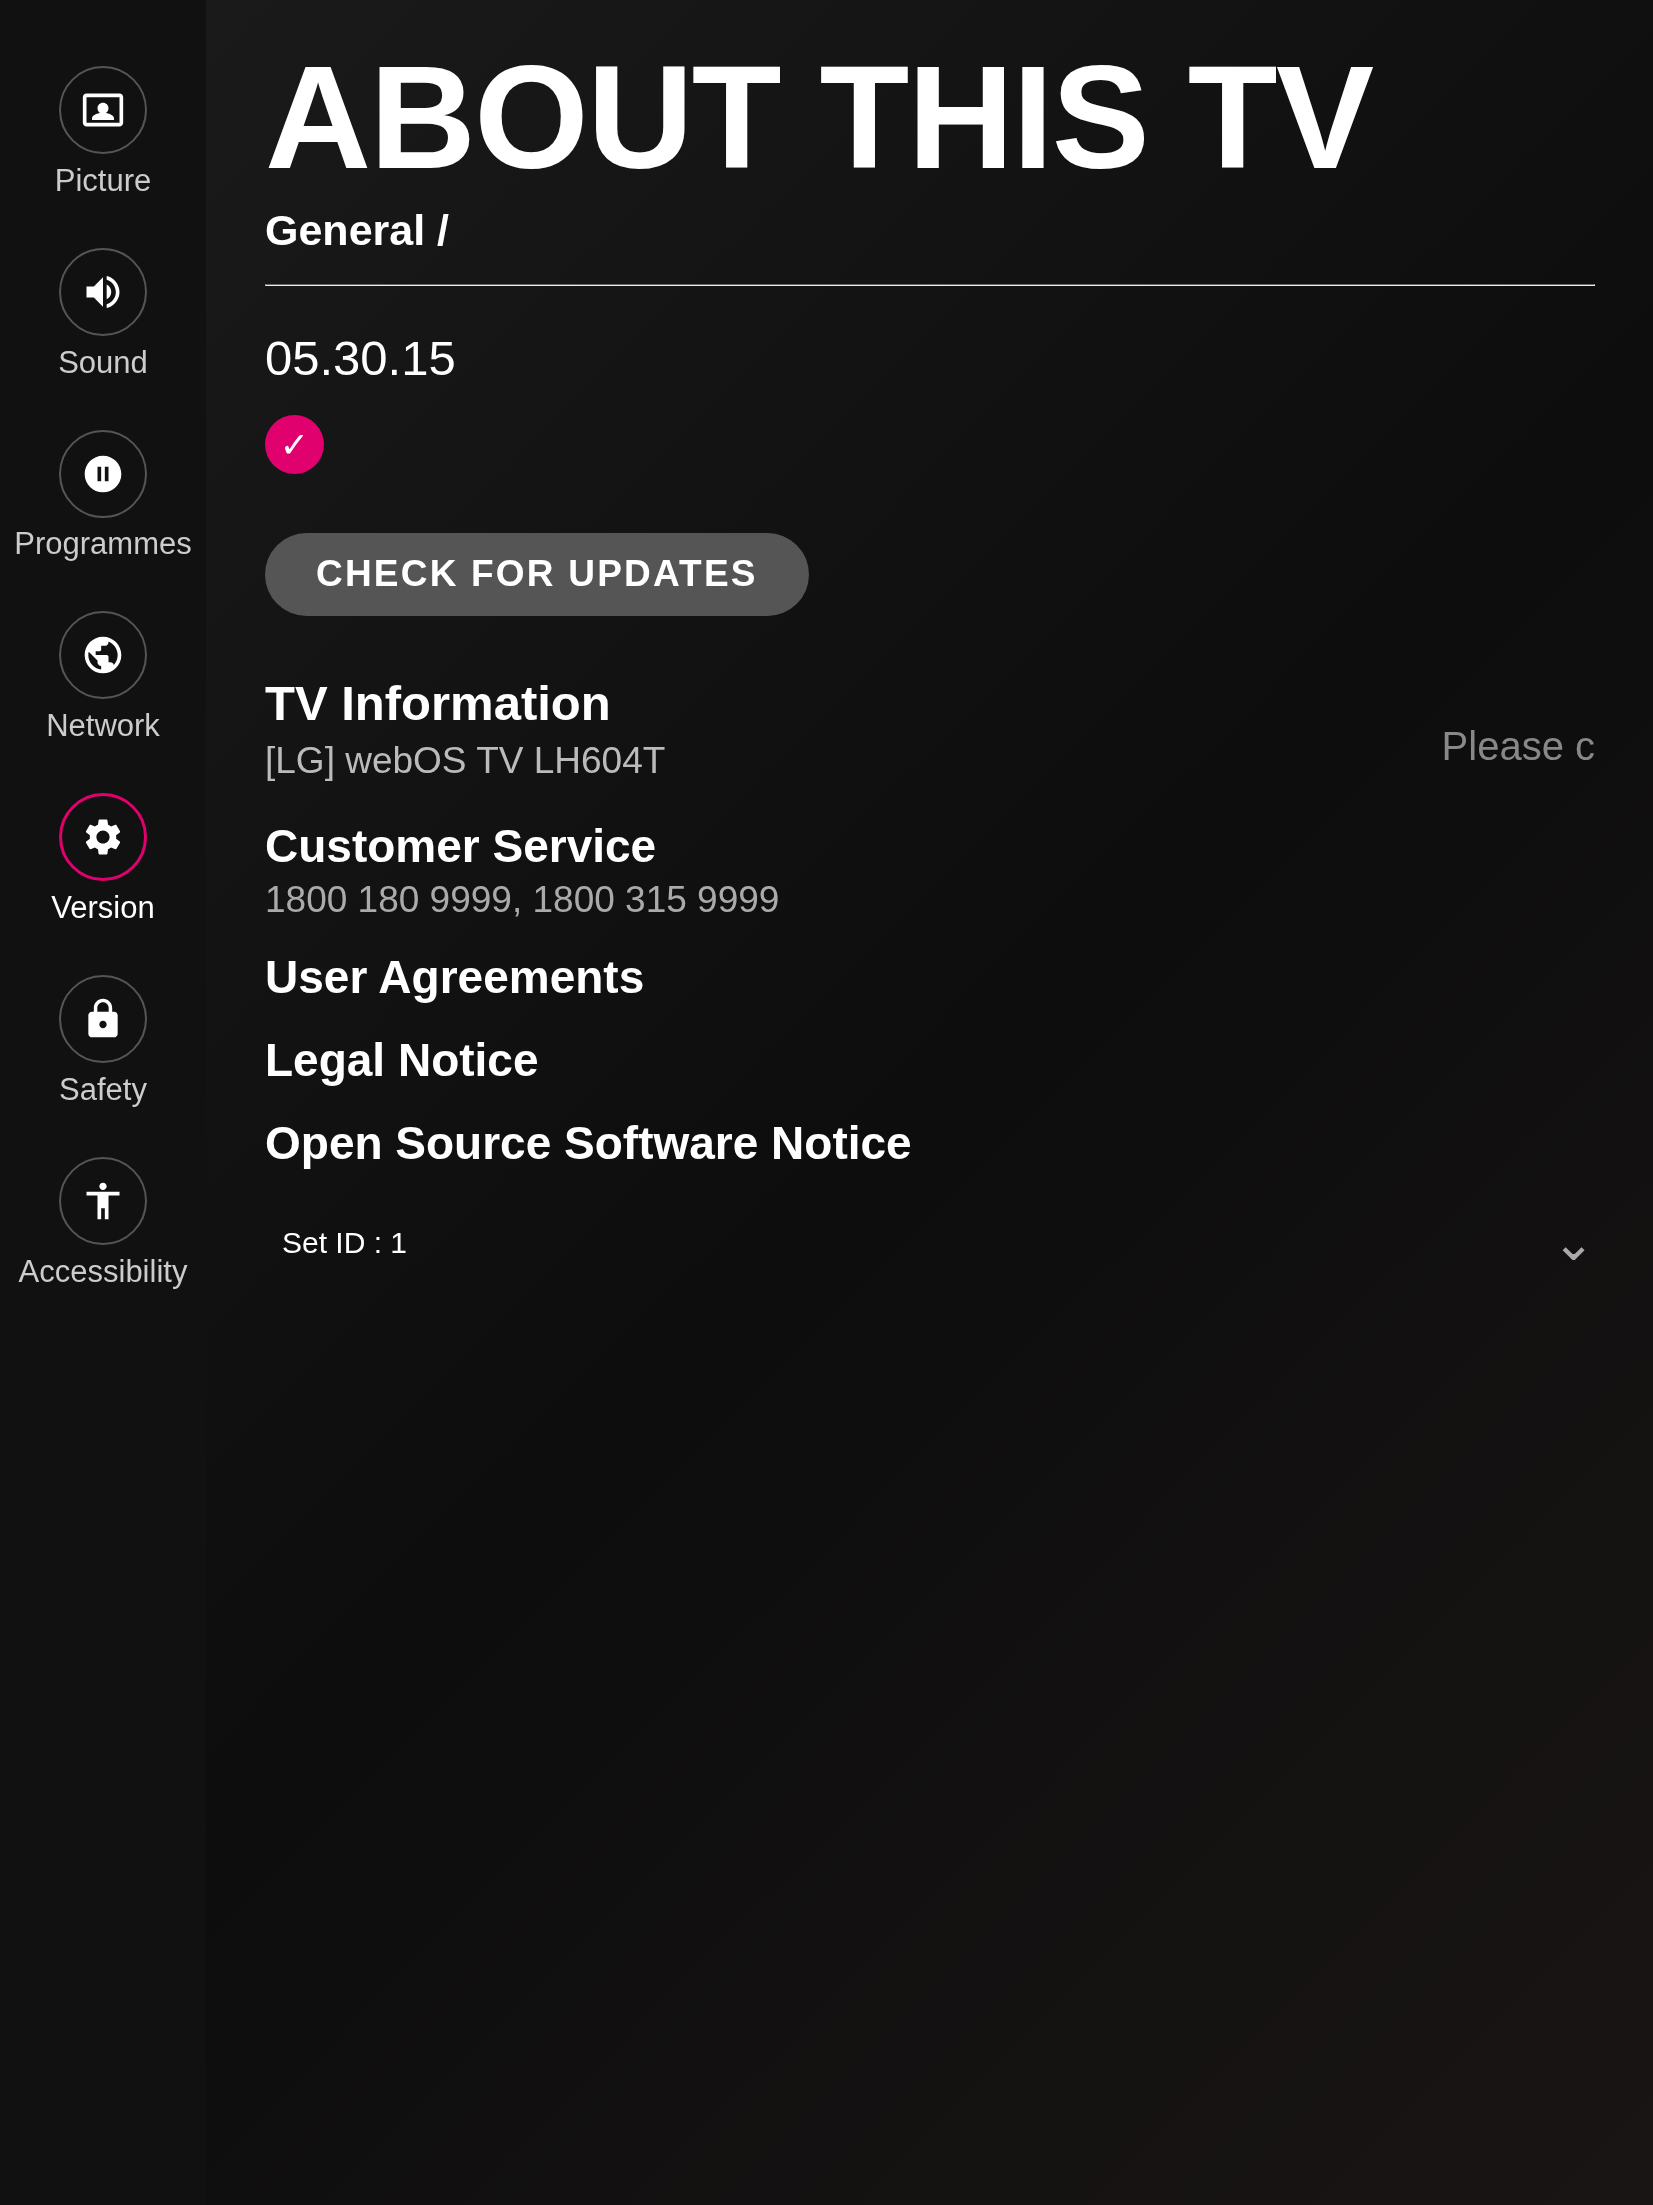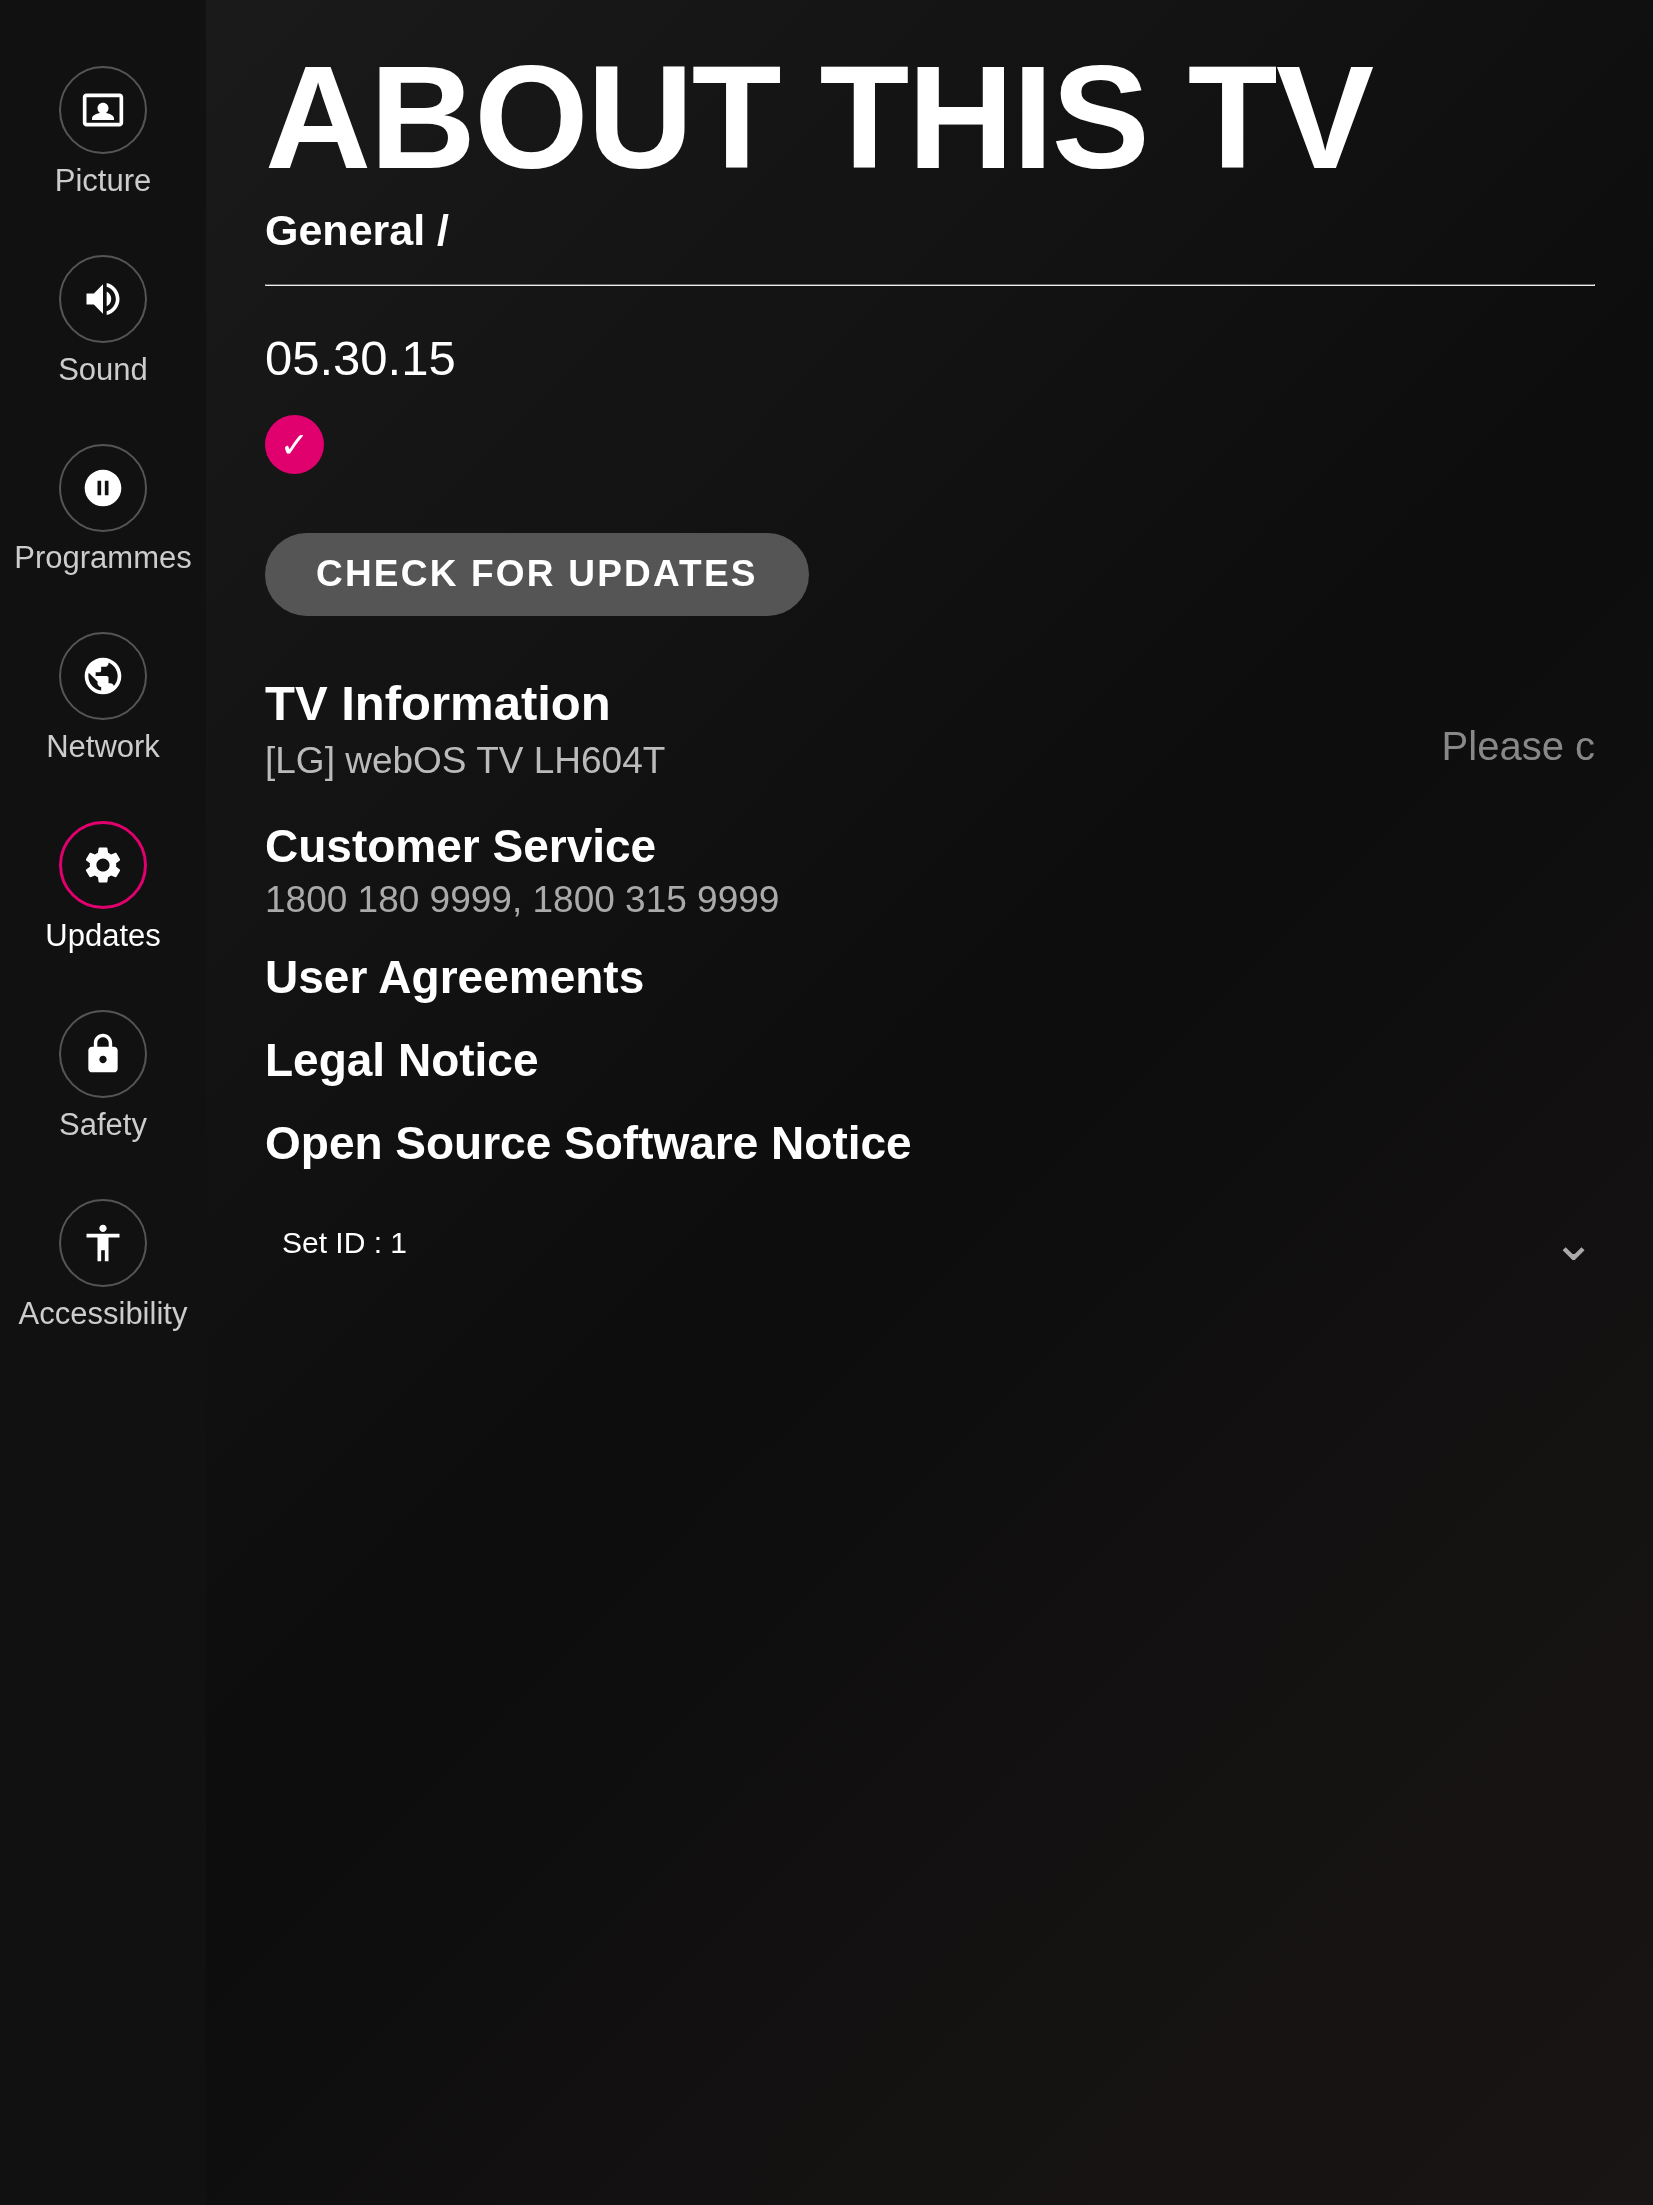--- a/index.html
+++ b/index.html
@@ -16,21 +16,21 @@
 
     
     .sidebar {
       width: 206px;
       height: 100%;
       background: #111111;
       display: flex;
       flex-direction: column;
       align-items: center;
       padding-top: 44px;
-      gap: 12px;
+      gap: 5px;
       flex-shrink: 0;
     }
 
     .sidebar-item {
       width: 100%;
       display: flex;
       flex-direction: column;
       align-items: center;
       padding: 22px 7.4px;
       cursor: pointer;
@@ -268,21 +268,21 @@
     </div>
     <span class="sidebar-item-label">Network</span>
   </div>
 
   <div class="sidebar-item active">
     <div class="icon-circle">
       <svg class="icon-svg" viewBox="0 0 24 24">
         <path d="M19.14 12.94c.04-.3.06-.61.06-.94 0-.32-.02-.64-.07-.94l2.03-1.58c.18-.14.23-.41.12-.61l-1.92-3.32c-.12-.22-.37-.29-.59-.22l-2.39.96c-.5-.38-1.03-.7-1.62-.94l-.36-2.54c-.04-.24-.24-.41-.48-.41h-3.84c-.24 0-.43.17-.47.41l-.36 2.54c-.59.24-1.13.57-1.62.94l-2.39-.96c-.22-.08-.47 0-.59.22L2.74 8.87c-.12.21-.08.47.12.61l2.03 1.58c-.05.3-.09.63-.09.94s.02.64.07.94l-2.03 1.58c-.18.14-.23.41-.12.61l1.92 3.32c.12.22.37.29.59.22l2.39-.96c.5.38 1.03.7 1.62.94l.36 2.54c.05.24.24.41.48.41h3.84c.24 0 .44-.17.47-.41l.36-2.54c.59-.24 1.13-.56 1.62-.94l2.39.96c.22.08.47 0 .59-.22l1.92-3.32c.12-.22.07-.47-.12-.61l-2.01-1.58zM12 15.6c-1.98 0-3.6-1.62-3.6-3.6s1.62-3.6 3.6-3.6 3.6 1.62 3.6 3.6-1.62 3.6-3.6 3.6z"></path>
       </svg>
     </div>
-    <span class="sidebar-item-label">Updates</span>
+    <span class="sidebar-item-label">Version</span>
   </div>
 
   <div class="sidebar-item">
     <div class="icon-circle">
       <svg class="icon-svg" viewBox="0 0 24 24">
         <path d="M18 8h-1V6c0-2.76-2.24-5-5-5S7 3.24 7 6v2H6c-1.1 0-2 .9-2 2v10c0 1.1.9 2 2 2h12c1.1 0 2-.9 2-2V10c0-1.1-.9-2-2-2zm-6 9c-1.1 0-2-.9-2-2s.9-2 2-2 2 .9 2 2-.9 2-2 2zm3.1-9H8.9V6c0-1.71 1.39-3.1 3.1-3.1 1.71 0 3.1 1.39 3.1 3.1v2z"></path>
       </svg>
     </div>
     <span class="sidebar-item-label">Safety</span>
   </div>

